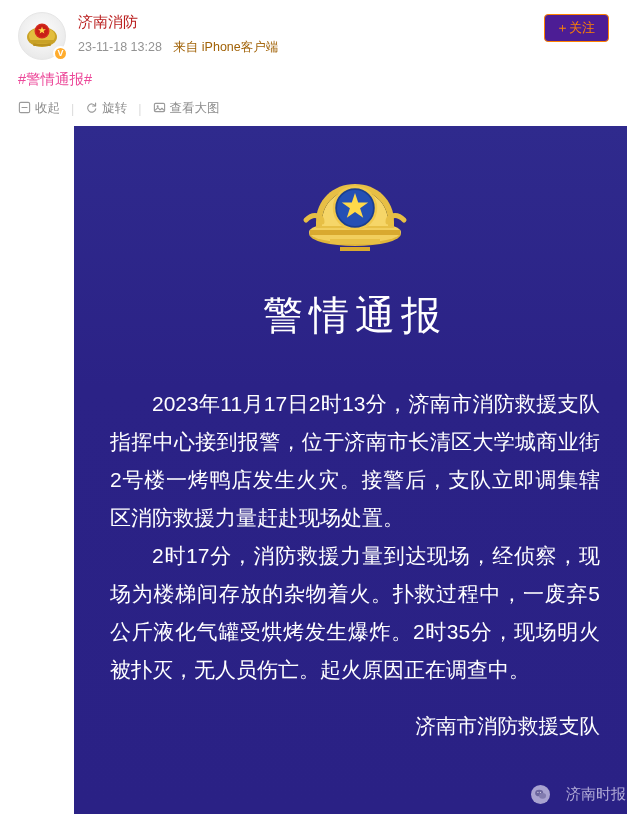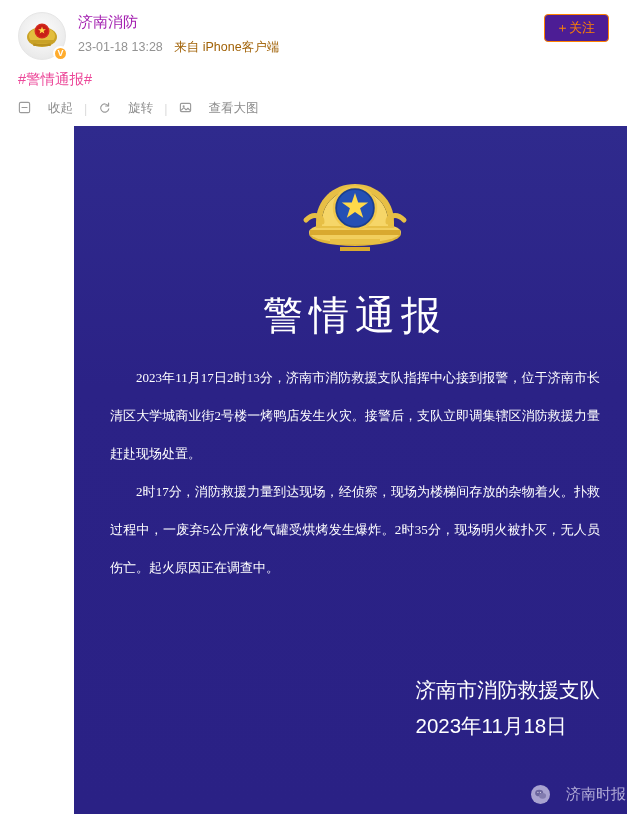--- a/index.html
+++ b/index.html
@@ -62,21 +62,21 @@
     text-align: center;
     font-weight: bold;
   }
   .header-text {
     margin-left: 12px;
     flex: 1 1 auto;
     min-width: 0;
   }
   .author-name {
     font-size: 15px;
-    color: #a21caf;
+    color: #b91c1c;
     font-weight: normal;
     line-height: 20px;
     margin-bottom: 7px;
   }
   .meta-line {
     font-size: 12.5px;
     color: #939393;
     line-height: 17px;
   }
   .meta-source { color: #a16207; }
@@ -105,21 +105,21 @@
   .action-row {
     display: flex;
     align-items: center;
     padding: 10px 18px 9px 18px;
     font-size: 12.5px;
     color: #8d8d8d;
   }
   .action-item {
     display: flex;
     align-items: center;
-    gap: 17px;
+    gap: 4px;
     cursor: pointer;
     white-space: nowrap;
   }
   .action-sep {
     color: #dcdcdc;
     margin: 0 11px;
   }
   .act-ico { display: inline-block; vertical-align: middle; }
   
   .image-area {
@@ -147,25 +147,25 @@
   }
   .notice-title {
     text-align: center;
     font-family: "DejaVu Serif", "Liberation Serif", serif;
     font-size: 40px;
     letter-spacing: 6px;
     margin: 24px 0 0 0;
     font-weight: normal;
   }
   .notice-body {
-    margin-top: 16px;
-    font-size: 13px;
+    margin-top: 42px;
+    font-size: 21px;
     line-height: 38px;
     text-align: justify;
-    font-family: Liberation Serif, serif;
+    font-family: Liberation Sans, sans-serif;
   }
   .notice-body p {
     margin: 0;
     text-indent: 2em;
   }
   .sign {
     position: absolute;
     right: 36px;
     bottom: 70px;
     text-align: left;
@@ -211,21 +211,21 @@
           <polygon points="20,10.5 21,13.2 23.9,13.2 21.6,14.9 22.4,17.6 20,16 17.6,17.6 18.4,14.9 16.1,13.2 19,13.2" fill="#ffd94a"></polygon>
           <rect x="8" y="24" width="24" height="3" rx="1.4" fill="#c9a227"></rect>
           <rect x="11" y="27.5" width="18" height="2.4" rx="1.2" fill="#b9911f"></rect>
         </svg>
       </div>
       <div class="verify-badge">V</div>
     </div>
     <div class="header-text">
       <div class="author-name">济南消防</div>
       <div class="meta-line">
-        <span>23-01-18 13:28</span>
+        <span>23-11-18 13:28</span>
         <span class="meta-source" style="margin-left:8px;">来自 iPhone客户端</span>
       </div>
     </div>
     <div class="follow-btn">＋关注</div>
   </div>
 
   <div class="post-topic">#警情通报#</div>
 
   <div class="action-row">
     <div class="action-item">
@@ -284,21 +284,20 @@
 
       <h1 class="notice-title">警情通报</h1>
 
       <div class="notice-body">
         <p>2023年11月17日2时13分，济南市消防救援支队指挥中心接到报警，位于济南市长清区大学城商业街2号楼一烤鸭店发生火灾。接警后，支队立即调集辖区消防救援力量赶赴现场处置。</p>
         <p>2时17分，消防救援力量到达现场，经侦察，现场为楼梯间存放的杂物着火。扑救过程中，一废弃5公斤液化气罐受烘烤发生爆炸。2时35分，现场明火被扑灭，无人员伤亡。起火原因正在调查中。</p>
       </div>
 
       <div class="sign">
         <div>济南市消防救援支队</div>
-        <div>2023年11月18日</div>
       </div>
 
       <div class="watermark">
         <span class="wm-logo">
           <svg width="13" height="13" viewBox="0 0 14 14">
               <ellipse cx="5.6" cy="5.4" rx="4.4" ry="3.6" fill="#7f7aa5"></ellipse>
               <ellipse cx="9.2" cy="8.4" rx="3.8" ry="3.1" fill="#9b96bb"></ellipse>
               <circle cx="4.2" cy="4.8" r=".7" fill="#fff"></circle>
               <circle cx="7" cy="4.8" r=".7" fill="#fff"></circle>
             </svg>

